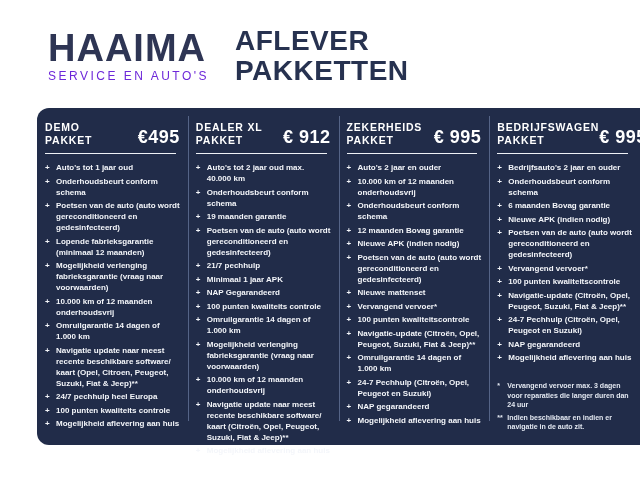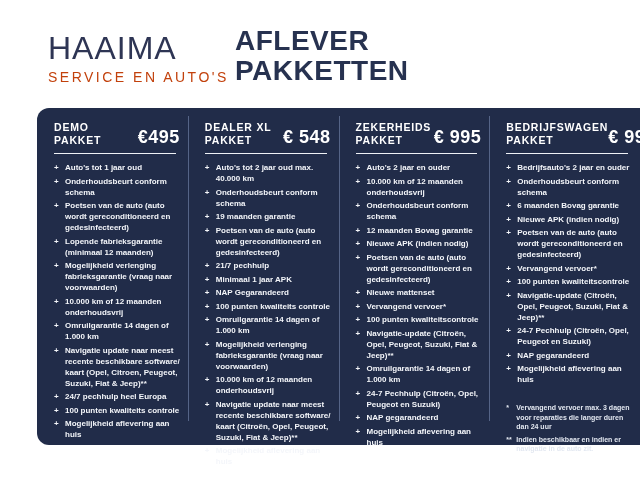--- a/index.html
+++ b/index.html
@@ -2,29 +2,29 @@
 <html><head>
 <meta charset="utf-8">
 <style>
   * { margin:0; padding:0; box-sizing:border-box; }
   html,body { width:640px; height:480px; background:#ffffff; overflow:hidden;
               font-family:"Liberation Sans", sans-serif; }
   .page { position:relative; width:640px; height:480px; background:#ffffff; }
 
   
   .brand { position:absolute; left:48px; top:28px; color:#2e3554; }
-  .brand-name { font-size:32px; font-weight:400; letter-spacing:1px; line-height:40px; }
-  .brand-sub  { font-size:14px; font-weight:500; letter-spacing:2.5px; color:#c2410c; margin-top:1px; }
+  .brand-name { font-size:38px; font-weight:700; letter-spacing:1px; line-height:40px; }
+  .brand-sub  { font-size:12px; font-weight:500; letter-spacing:2.5px; color:#6d28d9; margin-top:1px; }
   .doc-title { position:absolute; left:235px; top:26px; color:#273250;
                font-size:28px; font-weight:800; line-height:30px; letter-spacing:0.5px; }
 
   
   .panel { position:absolute; left:37px; top:108px; width:603px; height:337px;
            background:#212c49; border-radius:12px 0 0 12px; display:flex; }
-  .col { flex:1 1 0; position:relative; padding:13px 8px 8px 17px; min-width:0; }
+  .col { flex:1 1 0; position:relative; padding:13px 8px 8px 8px; min-width:0; }
   .col + .col::before { content:""; position:absolute; left:0; top:8px; bottom:24px;
                         width:1px; background:rgba(130,148,185,0.55); }
 
   .col-head { display:flex; justify-content:space-between; align-items:flex-end; }
   .pkg-name { color:#ffffff; font-size:10.5px; font-weight:700; letter-spacing:0.8px; line-height:13px; }
   .pkg-price { color:#ffffff; font-size:18px; font-weight:800; letter-spacing:0.5px; line-height:19px; white-space:nowrap; }
   .col-rule { border-bottom:1.5px solid #eef1f6; margin-top:6px; margin-bottom:8px; margin-right:4px; }
 
   ul.items { list-style:none; }
   ul.items li { position:relative; padding-left:11px; margin-bottom:2.5px;
@@ -123,21 +123,21 @@
           </li>
         </ul>
     </div>
 
     <div class="col">
       <div class="col-head">
         <div class="pkg-name">
           <div>DEALER XL</div>
           <div>PAKKET</div>
         </div>
-        <div class="pkg-price">€ 548</div>
+        <div class="pkg-price">€ 912</div>
       </div>
       <div class="col-rule"></div>
       <ul class="items">
 
           <li>
             <span class="plus">+</span>
             <span>Auto's tot 2 jaar oud max. 40.000 km</span>
           </li>
 
           <li>

